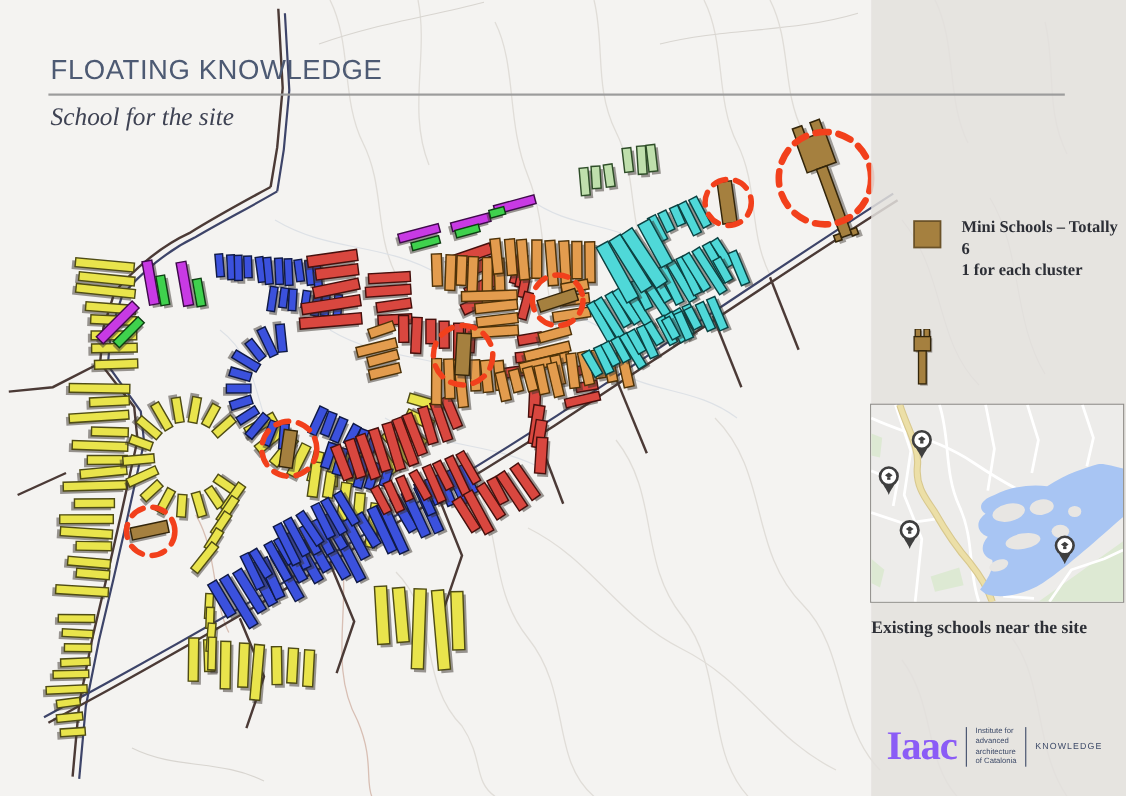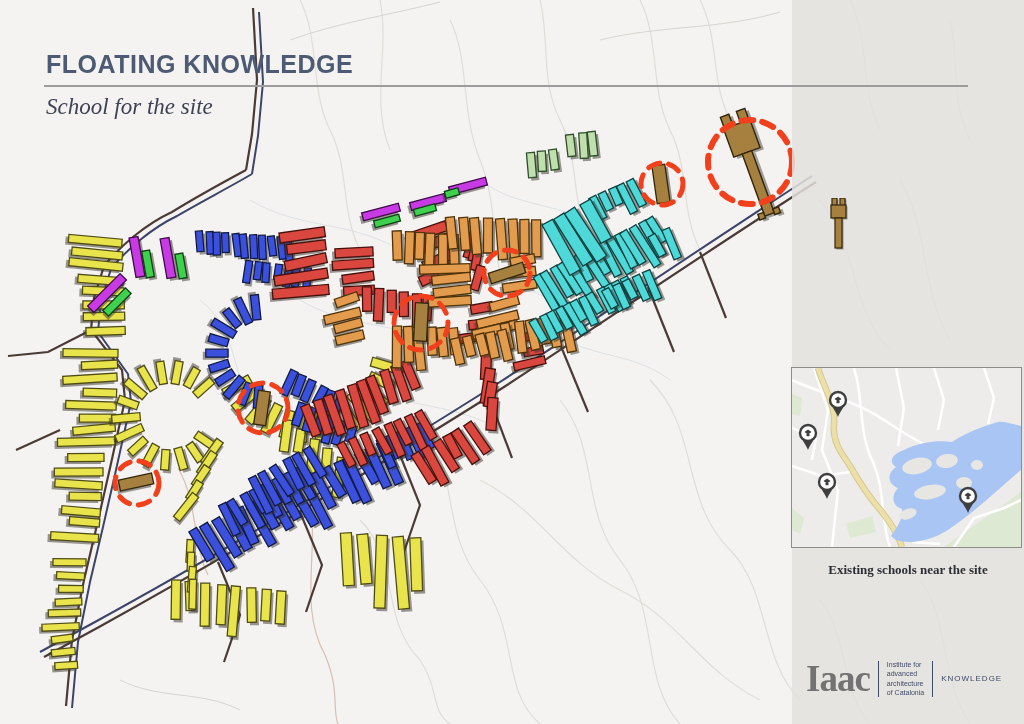--- a/index.html
+++ b/index.html
@@ -6,40 +6,40 @@
   .canvas{position:relative;width:1024px;height:724px;overflow:hidden;background:#f4f3f1;
           font-family:"Liberation Sans",sans-serif;}
   #map-svg{position:absolute;left:0;top:0;}
   .faint{fill:none;stroke:#e0ddd8;stroke-width:1.2;}
   .faint2{fill:none;stroke:#d8d5d0;stroke-width:1;}
   .parcel{fill:none;stroke:#dde1e6;stroke-width:1;}
   .beige{fill:none;stroke:#d8bfb4;stroke-width:1.2;}
 
   .right-panel{position:absolute;left:792px;top:0;width:232px;height:724px;
                background:rgba(227,225,221,0.85);}
-  .page-title{position:absolute;left:46px;top:50px;font-size:25px;font-weight:bold;
+  .page-title{position:absolute;left:46px;top:50px;font-size:25px;font-weight:normal;
               letter-spacing:.5px;color:#4d5a73;z-index:5;}
   .title-rule{position:absolute;left:44px;top:85px;width:924px;height:2px;background:#9c9c9c;z-index:5;}
   .page-subtitle{position:absolute;left:46px;top:94px;font-family:"Liberation Serif",serif;
                  font-style:italic;font-size:23px;color:#3e4253;z-index:5;}
 
   .legend{position:absolute;left:36px;top:198px;width:192px;}
   .legend-item{display:flex;align-items:flex-start;margin-bottom:42px;}
   .legend-icon{width:46px;flex:0 0 46px;}
   .legend-text{font-family:"Liberation Serif",serif;font-weight:bold;font-size:15px;
                line-height:1.3;color:#2d2f36;}
 
   .inset{position:absolute;left:-1px;top:367px;width:229px;height:179px;
          border:1px solid #8e8c88;background:#edecea;}
-  .inset-caption{position:absolute;left:0;top:562px;width:232px;text-align:center;
-                 font-family:"Liberation Serif",serif;font-weight:bold;font-size:13px;color:#2d2f36;}
+  .inset-caption{position:absolute;left:0;top:562px;width:232px;text-align:left;
+                 font-family:"Liberation Serif",serif;font-weight:bold;font-size:16px;color:#2d2f36;}
 
   .logo{position:absolute;left:14px;top:660px;display:flex;align-items:center;}
   .wordmark{font-family:"Liberation Serif",serif;font-weight:bold;font-size:37px;
-            color:#737373;letter-spacing:-1px;line-height:1;}
+            color:#8b5cf6;letter-spacing:-1px;line-height:1;}
   .logo-div{width:1px;height:36px;background:#3d4a68;margin:0 8px;}
   .org{font-size:7px;color:#3d4a68;line-height:1.3;}
   .city{font-size:8px;color:#3d4a68;letter-spacing:1px;}
 </style>
 </head>
 <body>
 
 <div class="canvas">
 
   <svg id="map-svg" width="1024" height="724" viewBox="0 0 1024 724">
@@ -1469,20 +1469,29 @@
   </svg>
 
   <div class="page-title">FLOATING KNOWLEDGE</div>
   <div class="title-rule"></div>
   <div class="page-subtitle">School for the site</div>
 
   <div class="right-panel">
 
     <div class="legend">
       <div class="legend-item">
+        <div class="legend-icon" id="legend-icon-square"><svg width="30" height="30">
+              <rect x="3" y="3" width="24" height="24" fill="#a5803f" stroke="#6b5228" stroke-width="1.6"></rect>
+            </svg></div>
+        <div class="legend-text">
+          <div>Mini Schools – Totally 6</div>
+          <div>1 for each cluster</div>
+        </div>
+      </div>
+      <div class="legend-item">
         <div class="legend-icon" id="legend-icon-key"><svg width="24" height="52">
               <rect x="5.5" y="1.5" width="5" height="10" fill="#3a342d" opacity="0.45"></rect>
               <rect x="13.5" y="1.5" width="5" height="10" fill="#3a342d" opacity="0.45"></rect>
               <rect x="4.5" y="8.5" width="15" height="13" fill="#3a342d" opacity="0.45"></rect>
               <rect x="8.5" y="21.5" width="7" height="30" fill="#3a342d" opacity="0.45"></rect>
               <rect x="4" y="0" width="5" height="10" fill="#a5803f" stroke="#33250a" stroke-width="1.2"></rect>
               <rect x="12" y="0" width="5" height="10" fill="#a5803f" stroke="#33250a" stroke-width="1.2"></rect>
               <rect x="3" y="7" width="15" height="13" fill="#a5803f" stroke="#33250a" stroke-width="1.2"></rect>
               <rect x="7" y="20" width="7" height="30" fill="#a5803f" stroke="#33250a" stroke-width="1.2"></rect>
             </svg></div>

